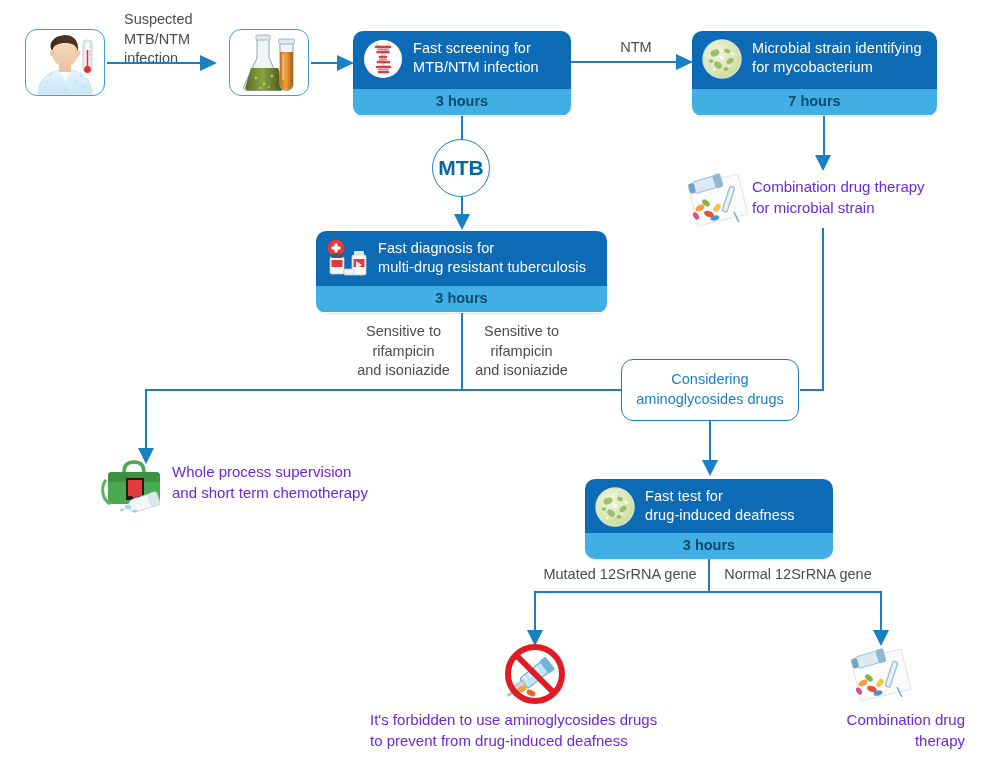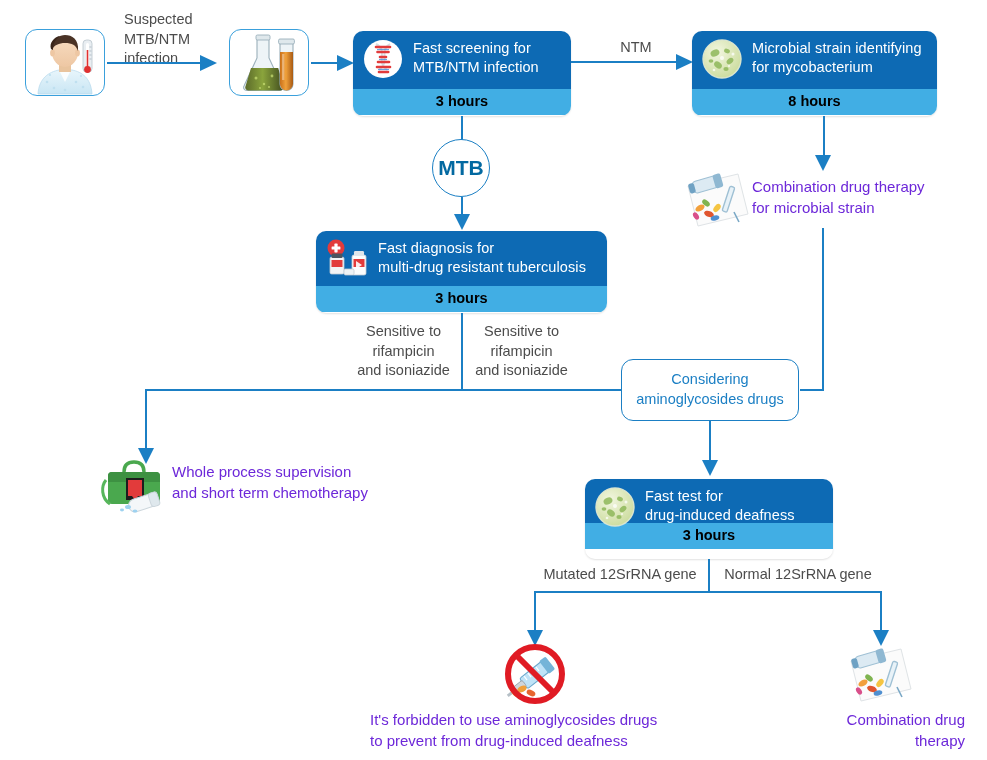--- a/index.html
+++ b/index.html
@@ -40,21 +40,21 @@
   }
   .proc-title{
     color:#ffffff;
     font-size:14.5px;
     line-height:1.3;
     letter-spacing:.1px;
     white-space:pre-line;
   }
   .proc-time{
     background:#41aee4;
-    color:#000000;
+    color:#0c4a6e;
     font-weight:bold;
     font-size:14.5px;
     text-align:center;
     padding:4px 0 6px 0;
   }
 
   
   .obox{
     border:1.6px solid #1b7fc4;
     border-radius:12px;
@@ -260,21 +260,21 @@
           <circle cx="20" cy="19" r="2"></circle>
             <circle cx="31" cy="15" r="1.5"></circle>
           <circle cx="12" cy="31" r="1.3"></circle>
             <circle cx="27" cy="27" r="1.1"></circle>
         </g>
         <circle cx="20" cy="20" r="19" fill="none" stroke="#ffffff" stroke-width="1.4" opacity=".55"></circle>
       </svg>
       <div class="proc-title">Microbial strain identifying
 for mycobacterium</div>
     </div>
-    <div class="proc-time">8 hours</div>
+    <div class="proc-time">7 hours</div>
   </div>
 
   <div class="abs ln-v" style="left:823px;top:116px;width:2px;height:42px;"></div>
   <svg class="abs arrow" style="left:815px;top:155px;" width="18" height="17">
     <polygon points="0,0 16,0 8,16" fill="#1b7fc4"></polygon>
   </svg>
 
   <svg class="abs" style="left:682px;top:170px;" width="70" height="58" viewBox="0 0 70 58">
     <polygon points="6,16 56,4 66,44 16,56" fill="#fbfbfb" stroke="#dfe3e6" stroke-width="1"></polygon>
     <g transform="rotate(-16 34 26)">
@@ -372,21 +372,21 @@
     <g fill="#9ed2f0">
       <ellipse cx="30" cy="55" rx="3" ry="2"></ellipse>
         <ellipse cx="37" cy="59" rx="2.4" ry="1.6"></ellipse>
       <ellipse cx="24" cy="58" rx="2" ry="1.4"></ellipse>
     </g>
   </svg>
   <div class="abs lbl-blue" style="left:172px;top:461px;width:290px;">Whole process supervision
 and short term chemotherapy</div>
 
   <div class="abs proc" style="left:585px;top:479px;width:248px;height:80px;">
-    <div class="proc-head" style="height:44px;">
+    <div class="proc-head" style="height:54px;">
       <svg width="40" height="40" viewBox="0 0 40 40">
         <defs>
           <radialGradient id="petri2" cx="38%" cy="32%" r="75%">
             <stop offset="0" stop-color="#f2f6e0"></stop>
               <stop offset="1" stop-color="#cadb9b"></stop>
           </radialGradient>
         </defs>
         <circle cx="20" cy="20" r="19" fill="url(#petri2)" stroke="#b4c98a" stroke-width="1"></circle>
         <g fill="#8fb85a" opacity=".85">
           <ellipse cx="13" cy="14" rx="4.6" ry="3.4" transform="rotate(-25 13 14)"></ellipse>

